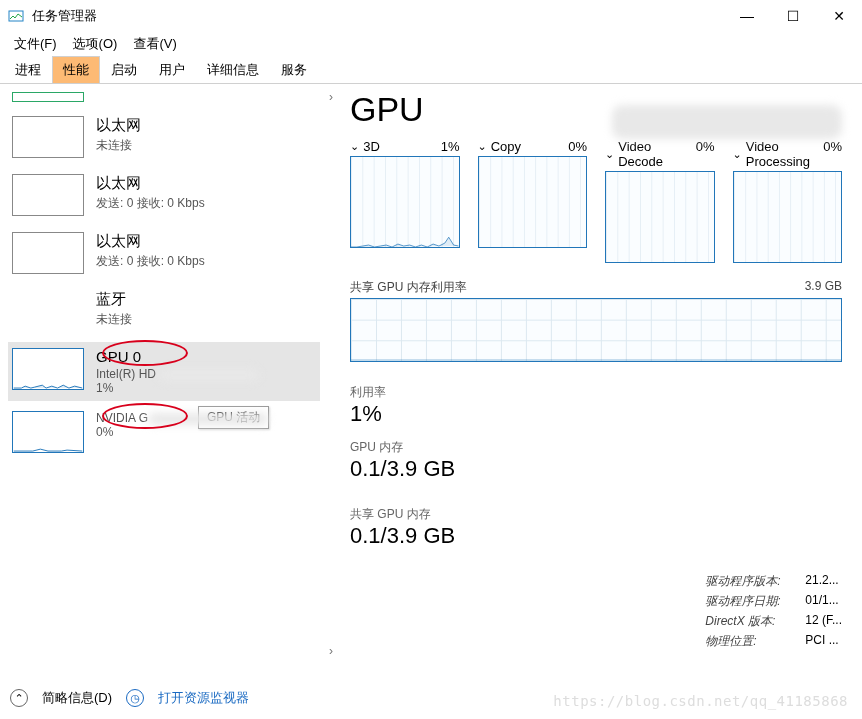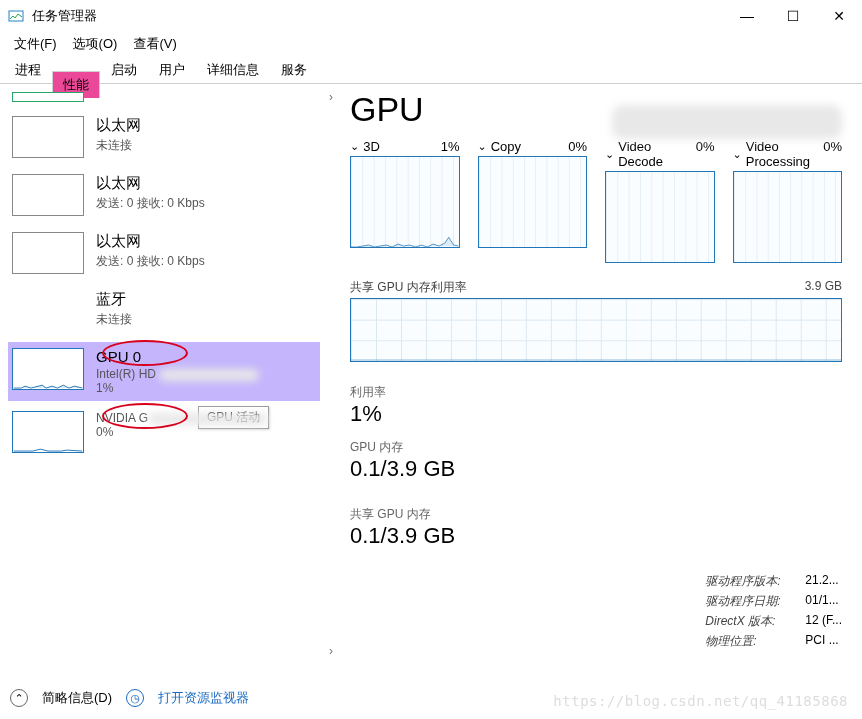--- a/index.html
+++ b/index.html
@@ -12,29 +12,29 @@
 .titlebar .win-controls { margin-left: auto; display: flex; }
 .titlebar .win-controls div { width: 46px; height: 32px; display: flex; align-items: center; justify-content: center; font-size: 14px; }
 
 
 .menubar { height: 24px; display: flex; align-items: center; padding-left: 6px; font-size: 13px; }
 .menubar span { padding: 2px 8px; }
 
 
 .tabs { display: flex; border-bottom: 1px solid #d0d0d0; padding-left: 4px; font-size: 13px; }
 .tabs .tab { padding: 4px 10px; border: 1px solid transparent; border-bottom: none; position: relative; }
-.tabs .tab.active { border-color: #d0d0d0; background: #ec4899; top: 15px; }
+.tabs .tab.active { border-color: #d0d0d0; background: #fdba74; top: 0; }
 
 
 .content { display: flex; height: 580px; }
 
 
 .sidebar { width: 322px; overflow-y: auto; padding: 4px 2px 4px 8px; }
 .side-item { display: flex; align-items: flex-start; padding: 6px 4px; margin: 4px 0; position: relative; }
-.side-item.selected { background: #c4b5fd; }
+.side-item.selected { background: #e5e5e5; }
 .thumb { width: 72px; height: 42px; border: 1px solid #888; background: #fff; margin-right: 12px; flex-shrink: 0; position: relative; overflow: hidden; }
 .thumb svg { width: 100%; height: 100%; }
 .side-info { font-size: 13px; }
 .side-info .name { font-size: 15px; margin-bottom: 2px; }
 .side-info .sub { color: #555; font-size: 12px; }
 .ellipse { position: absolute; border: 2px solid #d8001c; border-radius: 50%; pointer-events: none; }
 .tooltip { position: absolute; background: #fff; border: 1px solid #999; padding: 2px 8px; font-size: 12px; box-shadow: 1px 1px 2px rgba(0,0,0,.15); margin-top: 16px; }
 
 
 .splitter-handle { width: 18px; display: flex; flex-direction: column; align-items: center; justify-content: flex-start; padding-top: 6px; color: #777; font-size: 12px; }

